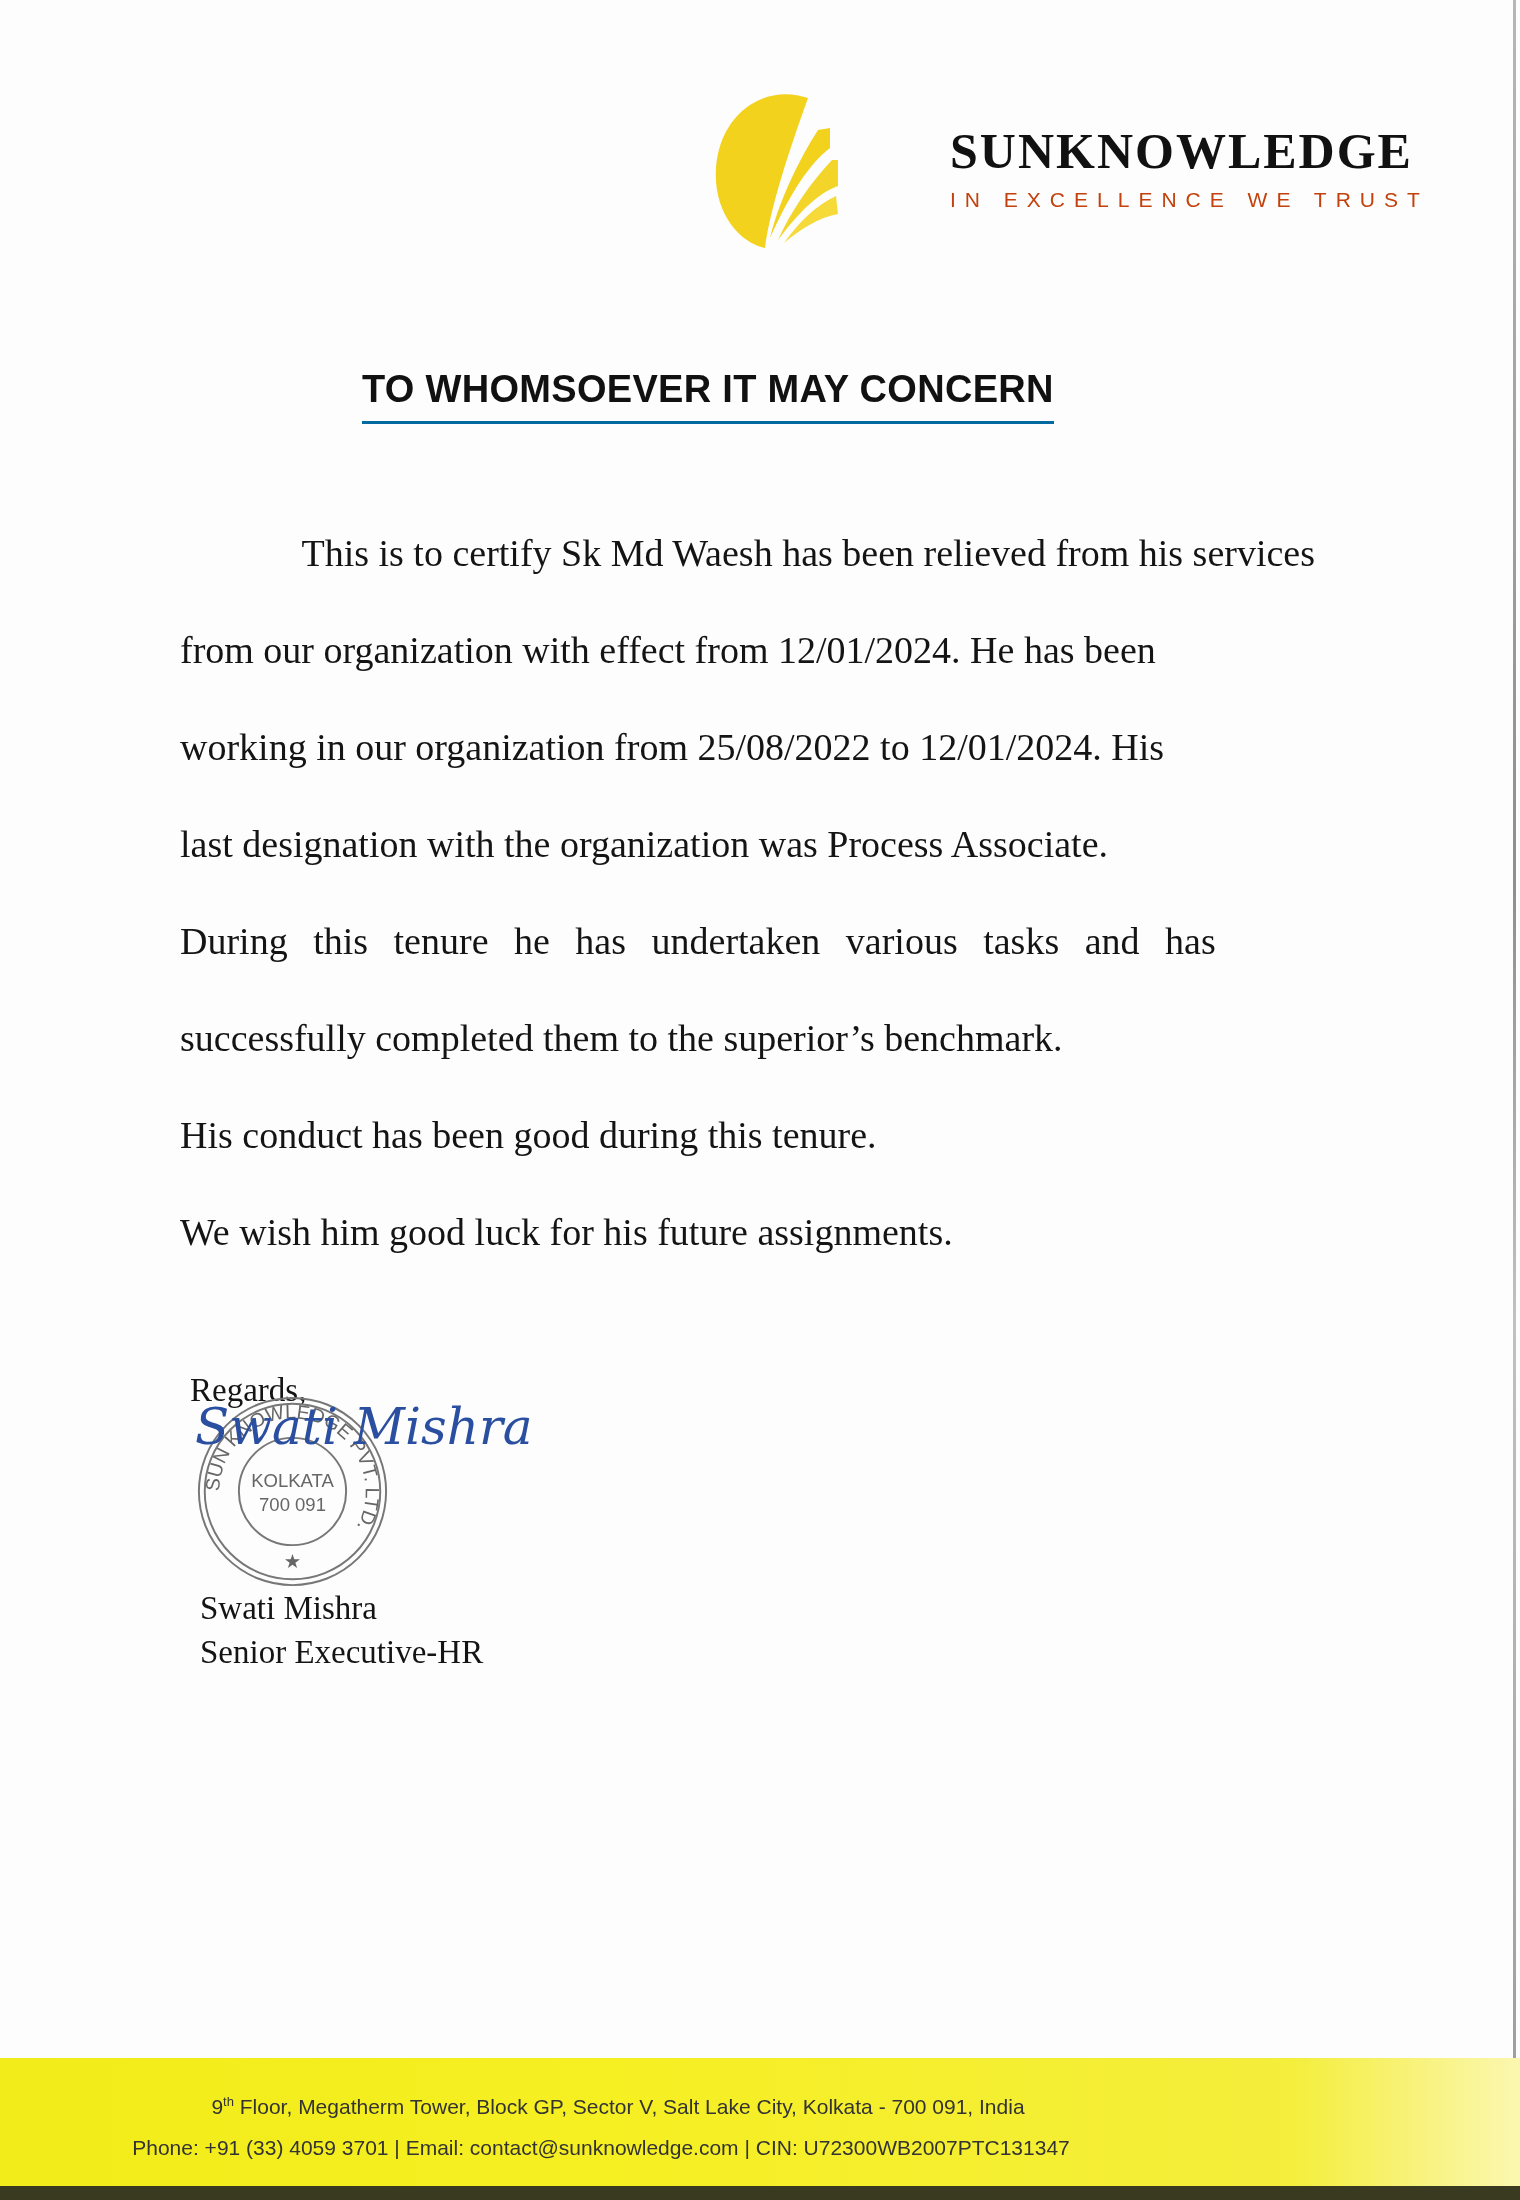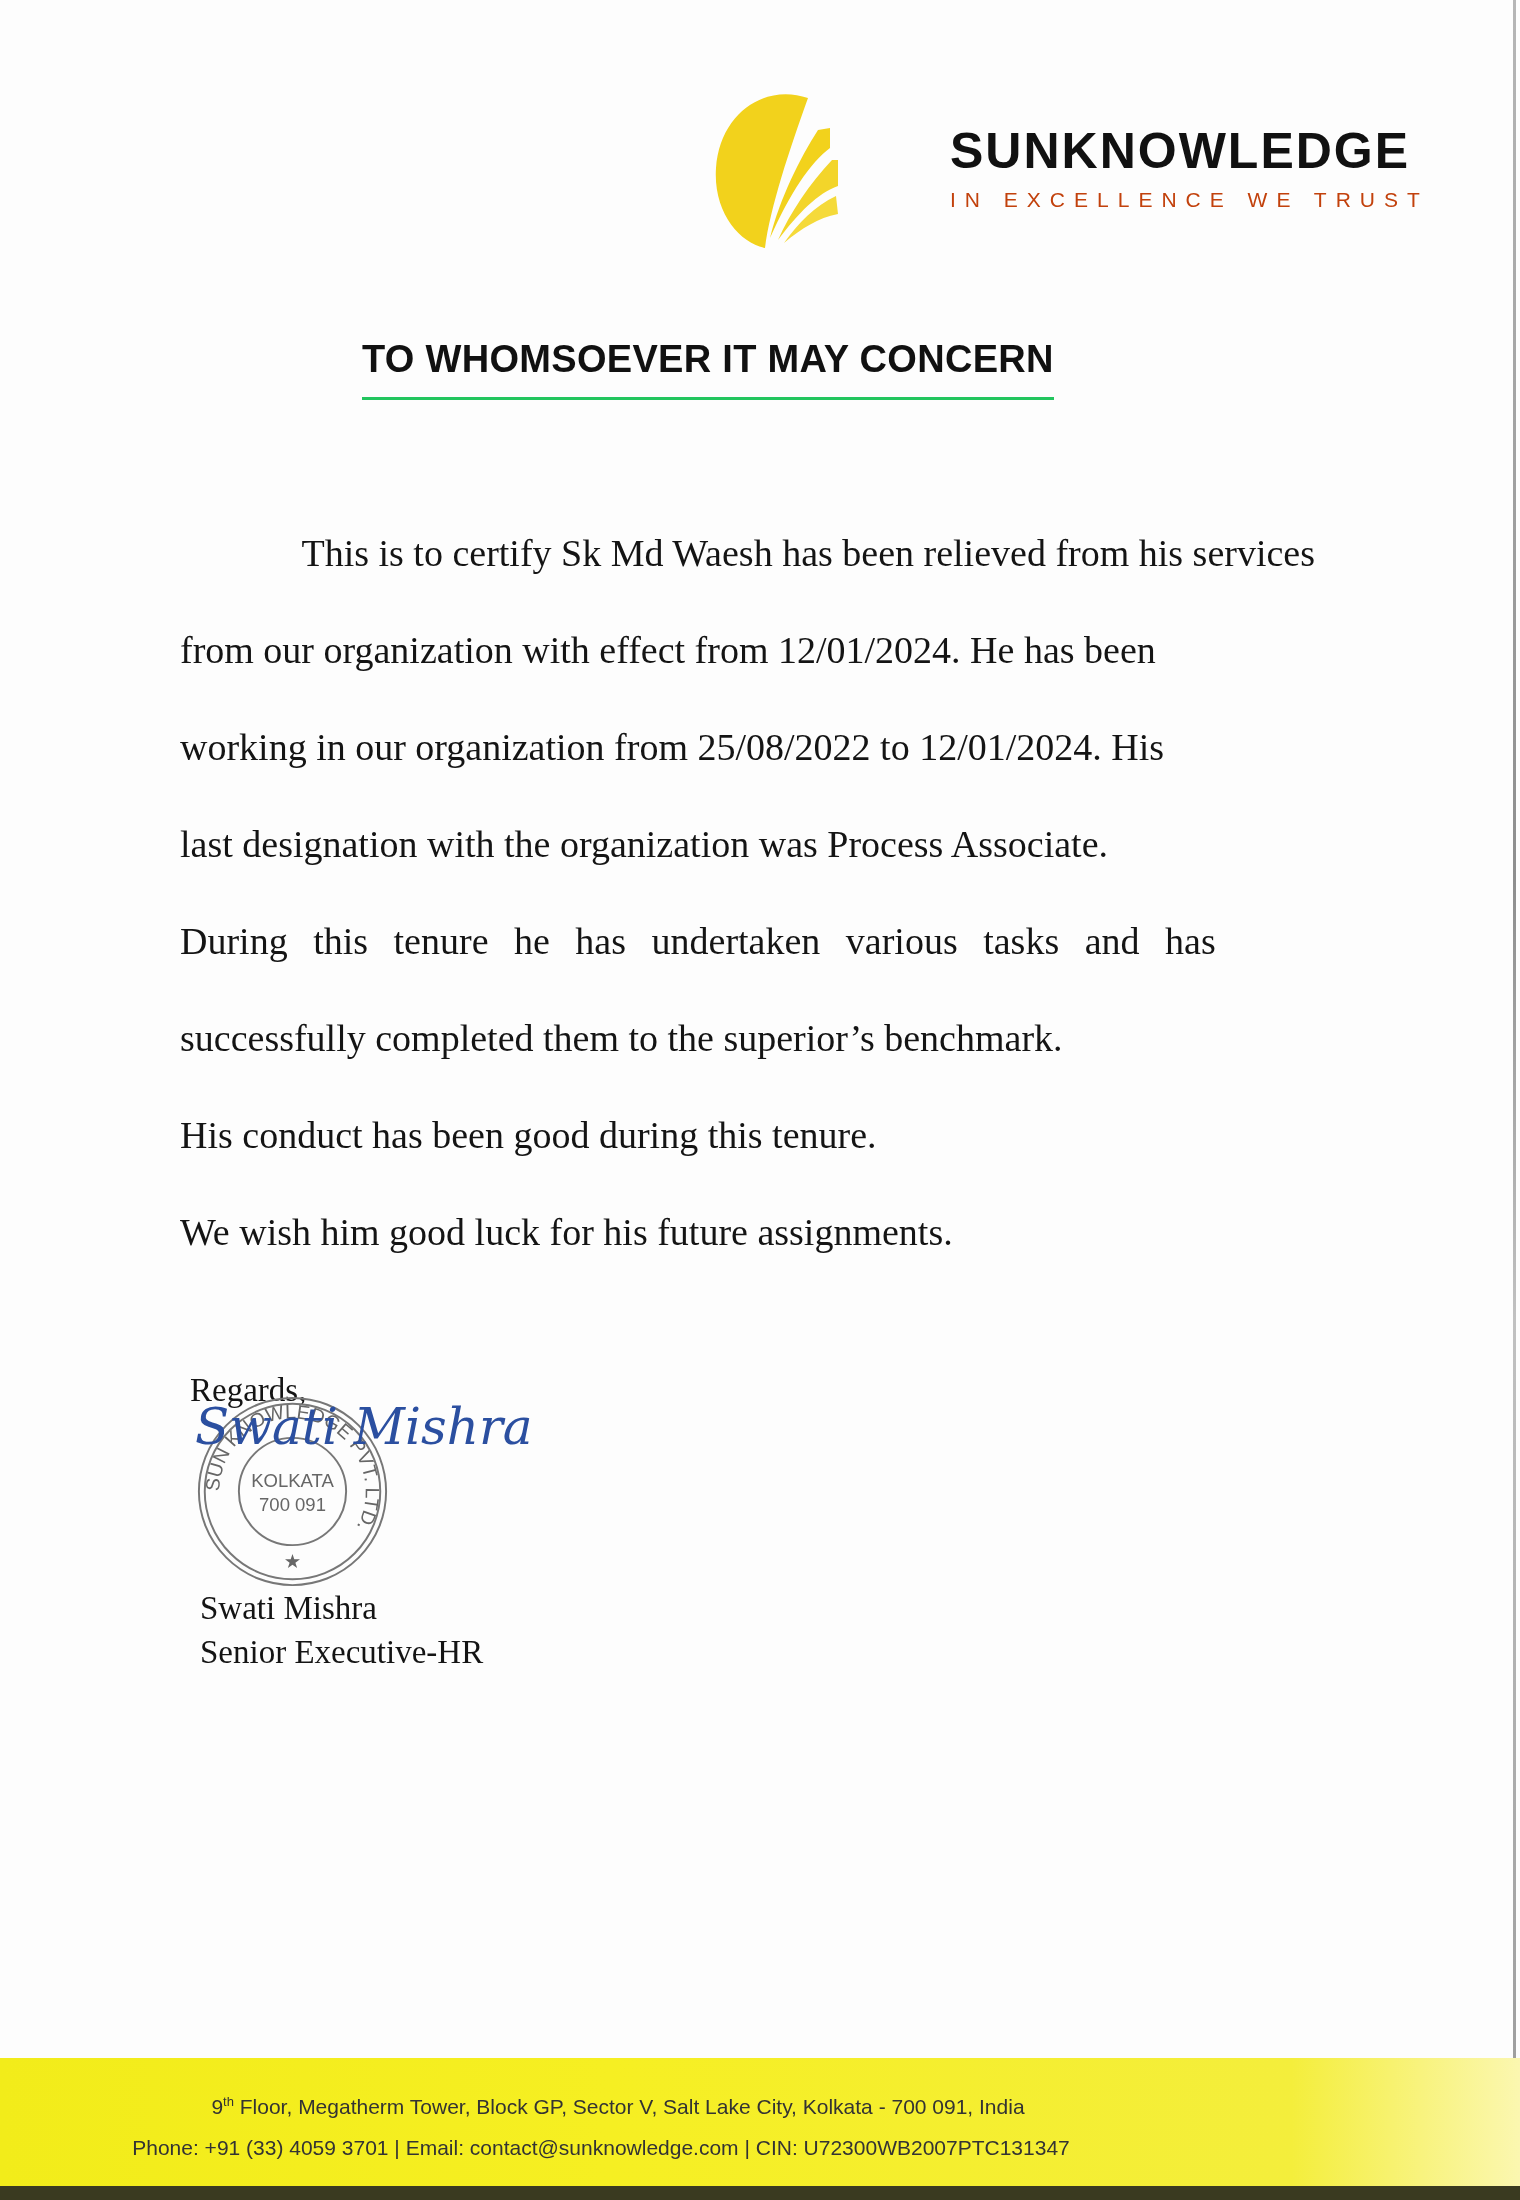--- a/index.html
+++ b/index.html
@@ -1,21 +1,21 @@
 <!DOCTYPE html>
 <html><head>
 <meta charset="utf-8">
 <style>
   html,body{margin:0;padding:0;}
   body{width:1520px;height:2200px;background:#fdfdfd;position:relative;overflow:hidden;font-family:"Liberation Serif",serif;color:#141414;}
   .edge{position:absolute;right:4px;top:0;width:3px;height:2200px;background:linear-gradient(#888,#444 40%,#999 60%,#555);opacity:.6;}
   .logo{position:absolute;left:710px;top:88px;width:160px;height:165px;}
-  .brand{position:absolute;left:950px;top:122px;font-family:Liberation Sans, sans-serif;font-weight:bold;font-size:50px;letter-spacing:2px;color:#111;}
+  .brand{position:absolute;left:950px;top:122px;font-family:Liberation Serif, serif;font-weight:bold;font-size:50px;letter-spacing:2px;color:#111;}
   .tagline{position:absolute;left:950px;top:188px;font-family:"Liberation Sans",sans-serif;font-size:21px;letter-spacing:9px;color:#c2410c;}
-  .title{position:absolute;left:362px;top:338px;font-family:"Liberation Sans",sans-serif;font-weight:bold;font-size:38px;color:#111;border-bottom:3px solid #22c55e;padding-bottom:16px;letter-spacing:.3px;}
+  .title{position:absolute;left:362px;top:368px;font-family:"Liberation Sans",sans-serif;font-weight:bold;font-size:38px;color:#111;border-bottom:3px solid #0369a1;padding-bottom:10px;letter-spacing:.3px;}
   .body{position:absolute;left:180px;top:505px;width:1135px;font-size:38px;line-height:97px;}
   .line{white-space:nowrap;}
   .justify{display:flex;justify-content:flex-end;}
   .sig{position:absolute;left:190px;top:1372px;font-size:33px;}
   .regards{position:absolute;left:0;top:0;}
   .stamp{position:absolute;left:5px;top:22px;width:195px;height:195px;}
   .signature{position:absolute;left:5px;top:20px;width:345px;height:70px;}
   .name{position:absolute;left:10px;top:218px;white-space:nowrap;}
   .role{position:absolute;left:10px;top:262px;white-space:nowrap;}
   .footer{position:absolute;left:0;top:2058px;width:1520px;height:128px;background:linear-gradient(90deg,#f2ec1a 0%,#f6ef22 40%,#f4ee3c 85%,#fbf7b0 100%);}

